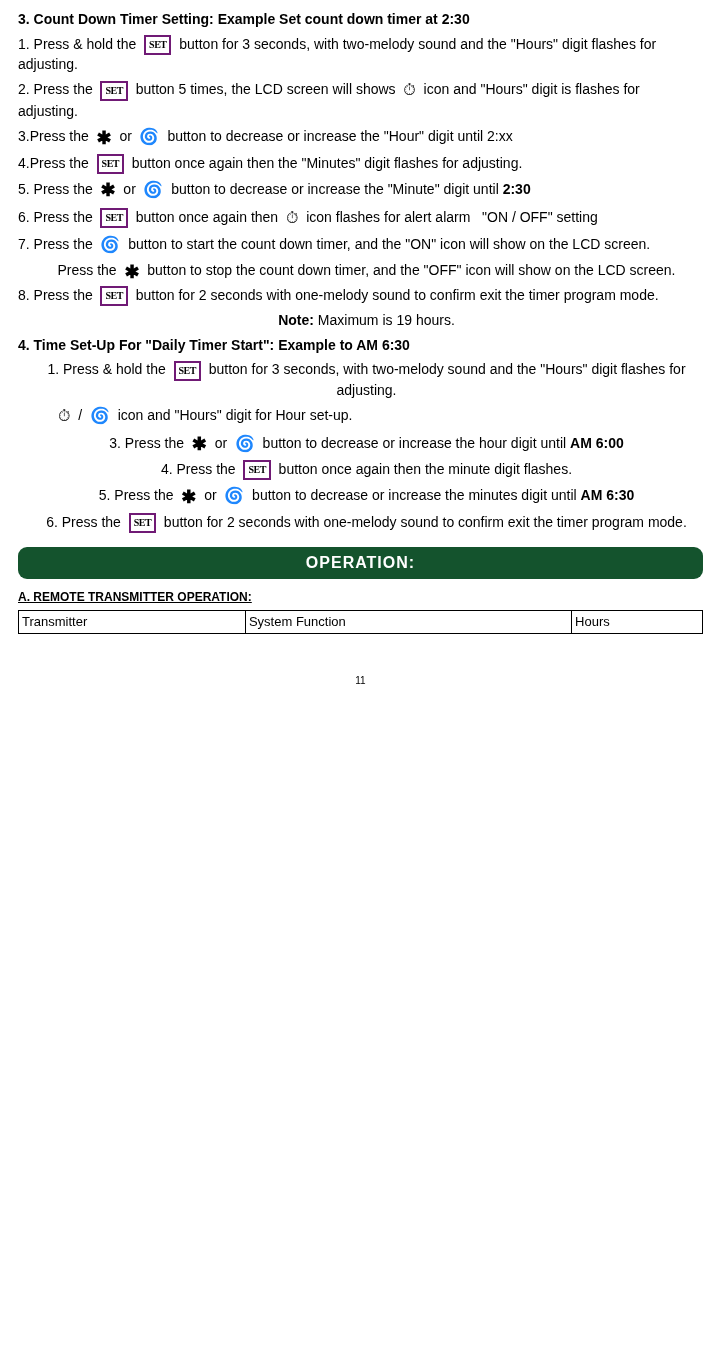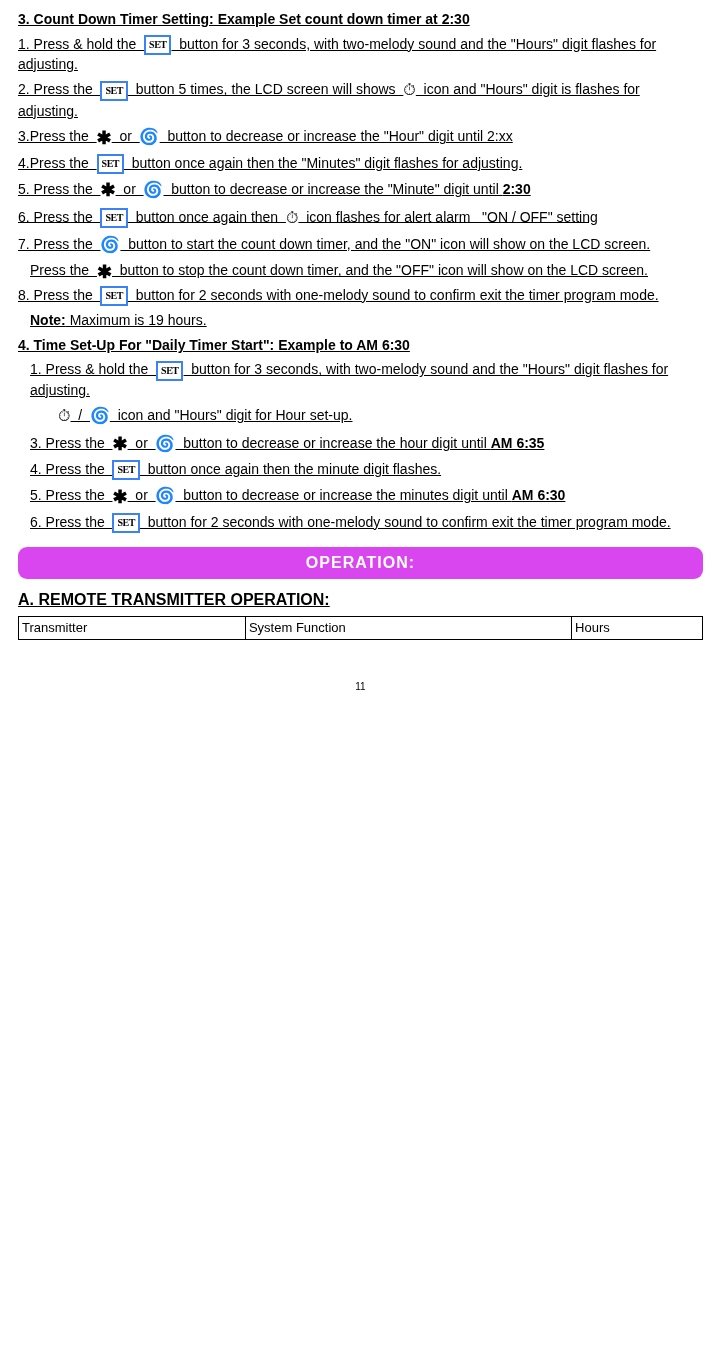--- a/index.html
+++ b/index.html
@@ -14,27 +14,28 @@
       padding: 10px 18px;
     }
     .content-area {
       max-width: 685px;
     }
     .section-header {
       font-weight: bold;
     }
     .indent1 {
       margin-left: 12px;
+      text-align: center;
     }
     .indent2 {
       margin-left: 40px;
     }
     .icon-set {
       display: inline-block;
-      border: 2px solid #3b82f6;
+      border: 2px solid #701a75;
       font-size: 10px;
       font-weight: bold;
       padding: 1px 3px;
       font-family: serif;
       vertical-align: middle;
       letter-spacing: -0.5px;
     }
     .icon-star {
       display: inline-block;
       font-size: 18px;
@@ -51,33 +52,33 @@
       display: inline-block;
       font-size: 16px;
       vertical-align: middle;
     }
     .icon-pencil {
       display: inline-block;
       font-size: 16px;
       vertical-align: middle;
     }
     .operation-bar {
-      background: #d946ef;
+      background: #14532d;
       color: #fff;
       text-align: center;
       font-weight: bold;
       font-size: 16px;
       padding: 5px 0;
       margin: 14px 0 10px 0;
       letter-spacing: 1px;
       border-radius: 9px;
     }
     .section-a-title {
       font-weight: bold;
-      font-size: 16px;
+      font-size: 12px;
       margin-bottom: 4px;
       text-decoration: underline;
     }
     .table-header {
       width: 100%;
       border-collapse: collapse;
     }
     .table-header td {
       border: 1px solid #000;
       padding: 2px 3px;
@@ -89,21 +90,20 @@
       font-size: 10px;
     }
     .note-bold {
       font-weight: bold;
     }
     strong {
       font-weight: bold;
     }
     .row {
       margin-bottom: 5px;
-      text-decoration: underline;
     }
   </style>
 </head>
 <body>
 
 <div class="content-area">
 
   <div class="row section-header">
     3. Count Down Timer Setting: Example Set count down timer at 2:30
   </div>
@@ -187,21 +187,21 @@
     &nbsp;/&nbsp;
     <span class="icon-fan">🌀</span>
     &nbsp;icon and "Hours" digit for Hour set-up.
   </div>
 
   <div class="row indent1">
     3. Press the&nbsp;
     <span class="icon-star">✱</span>
     &nbsp;or&nbsp;
     <span class="icon-fan">🌀</span>
-    &nbsp;button to decrease or increase the hour digit until <strong>AM 6:35</strong>
+    &nbsp;button to decrease or increase the hour digit until <strong>AM 6:00</strong>
   </div>
 
   <div class="row indent1">
     4. Press the&nbsp;
     <span class="icon-set">SET</span>
     &nbsp;button once again then the minute digit flashes.
   </div>
 
   <div class="row indent1">
     5. Press the&nbsp;

